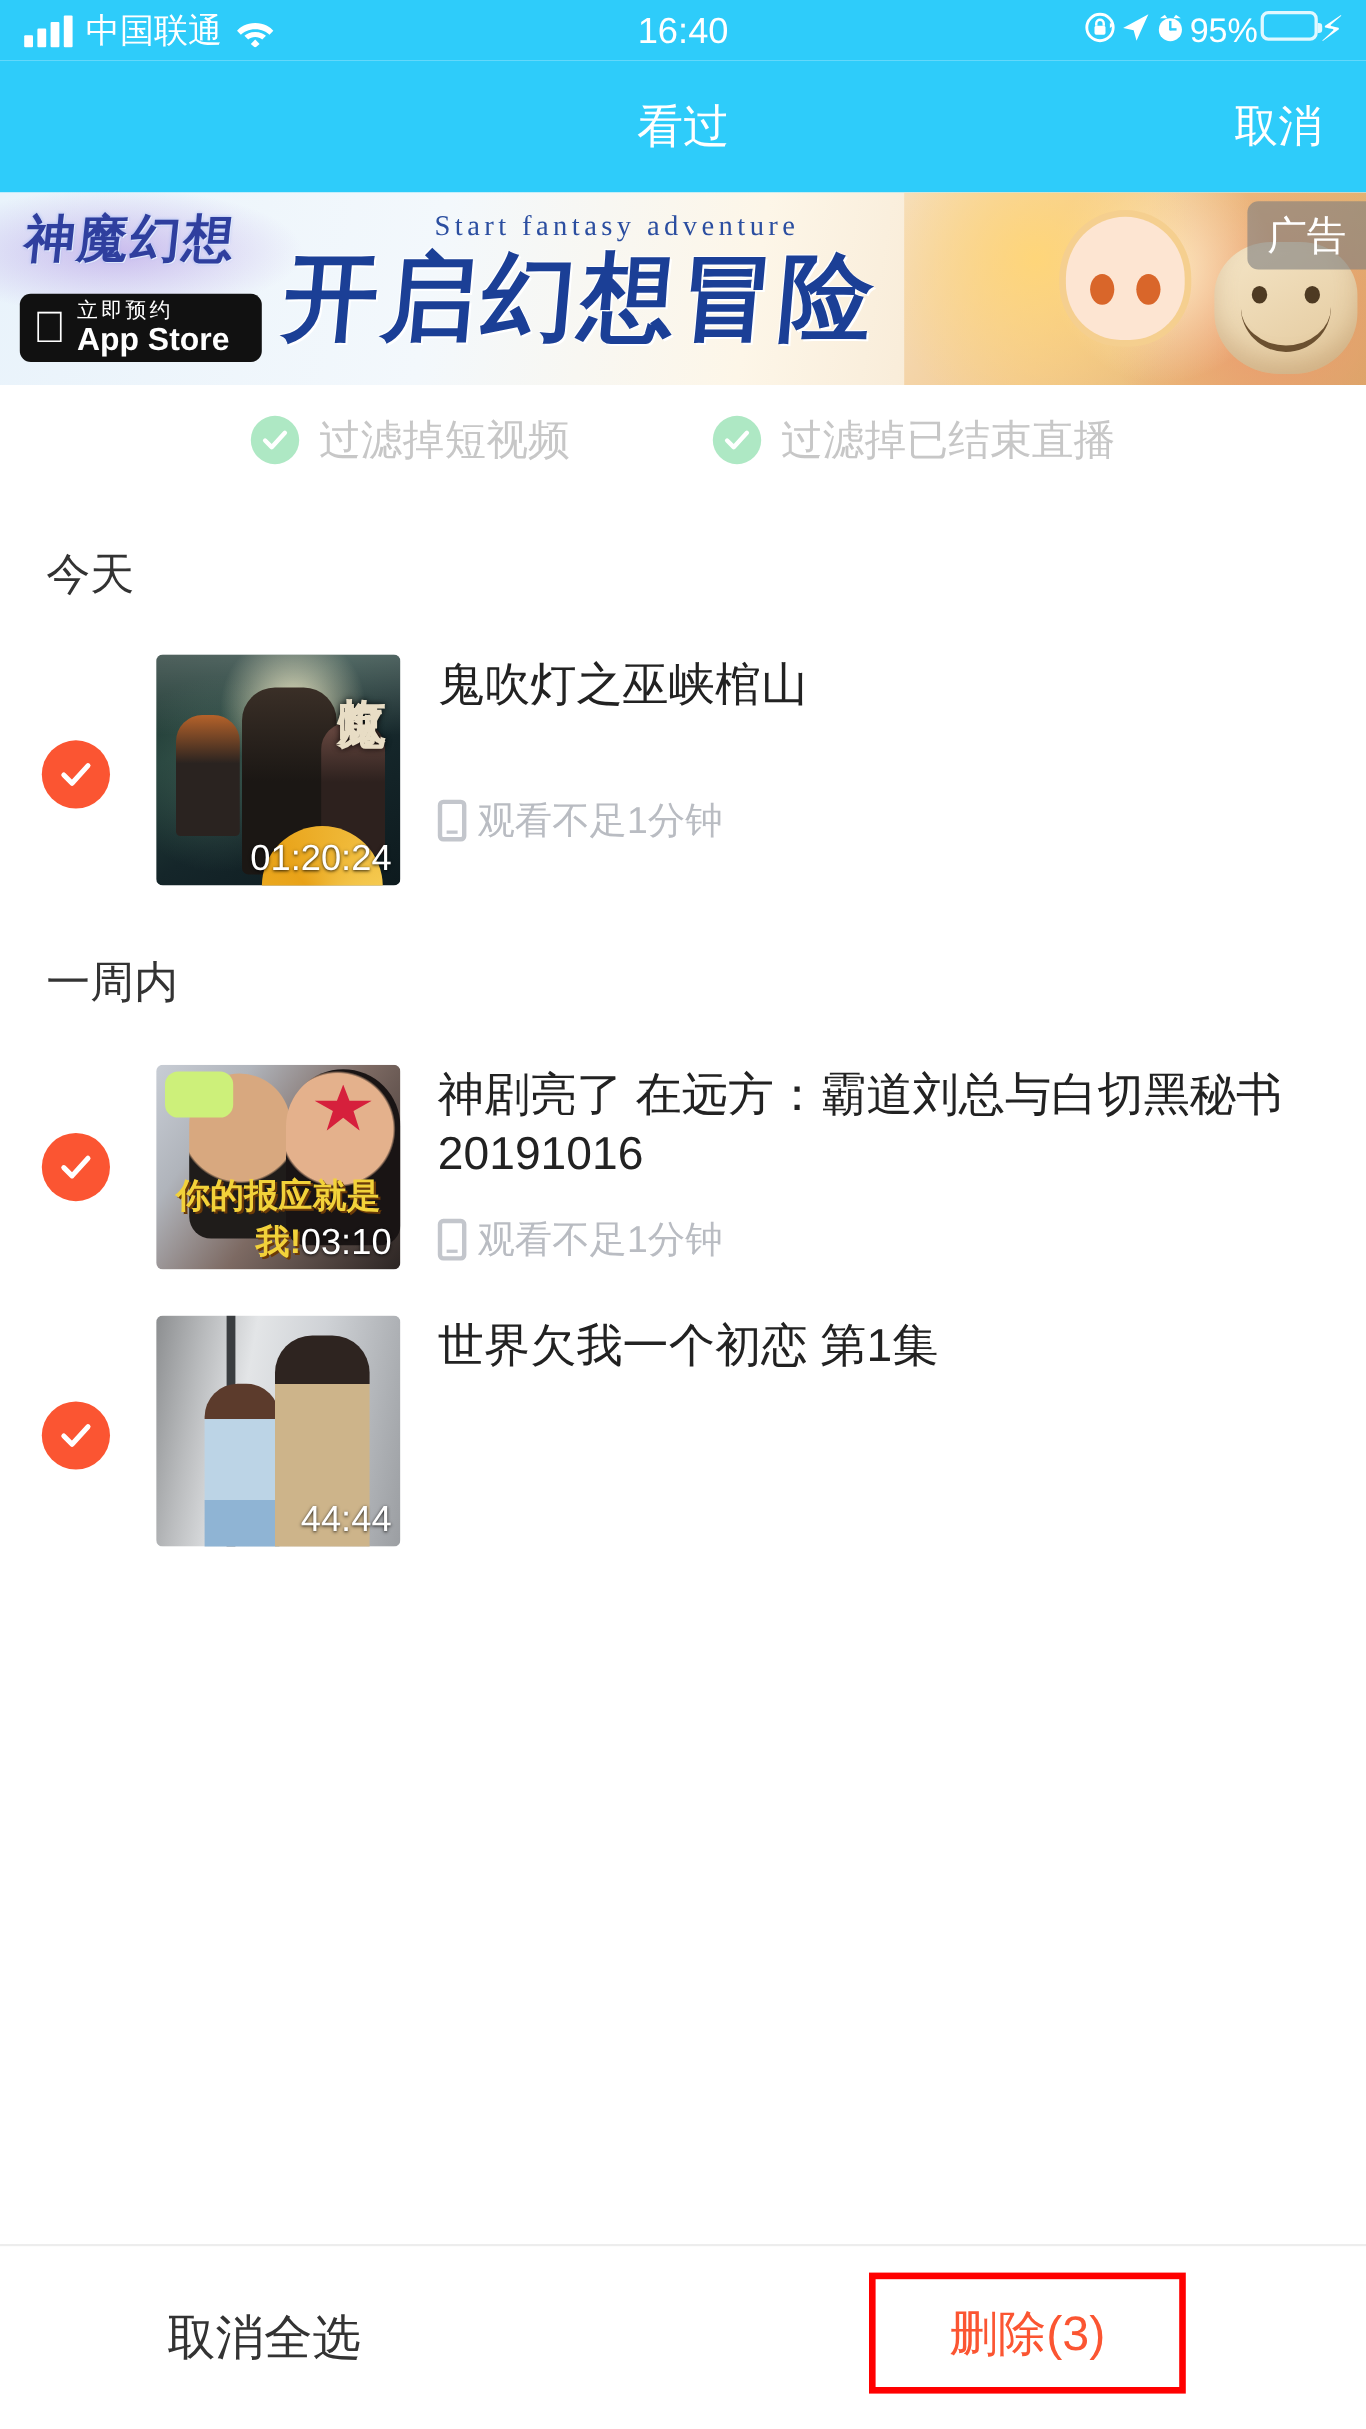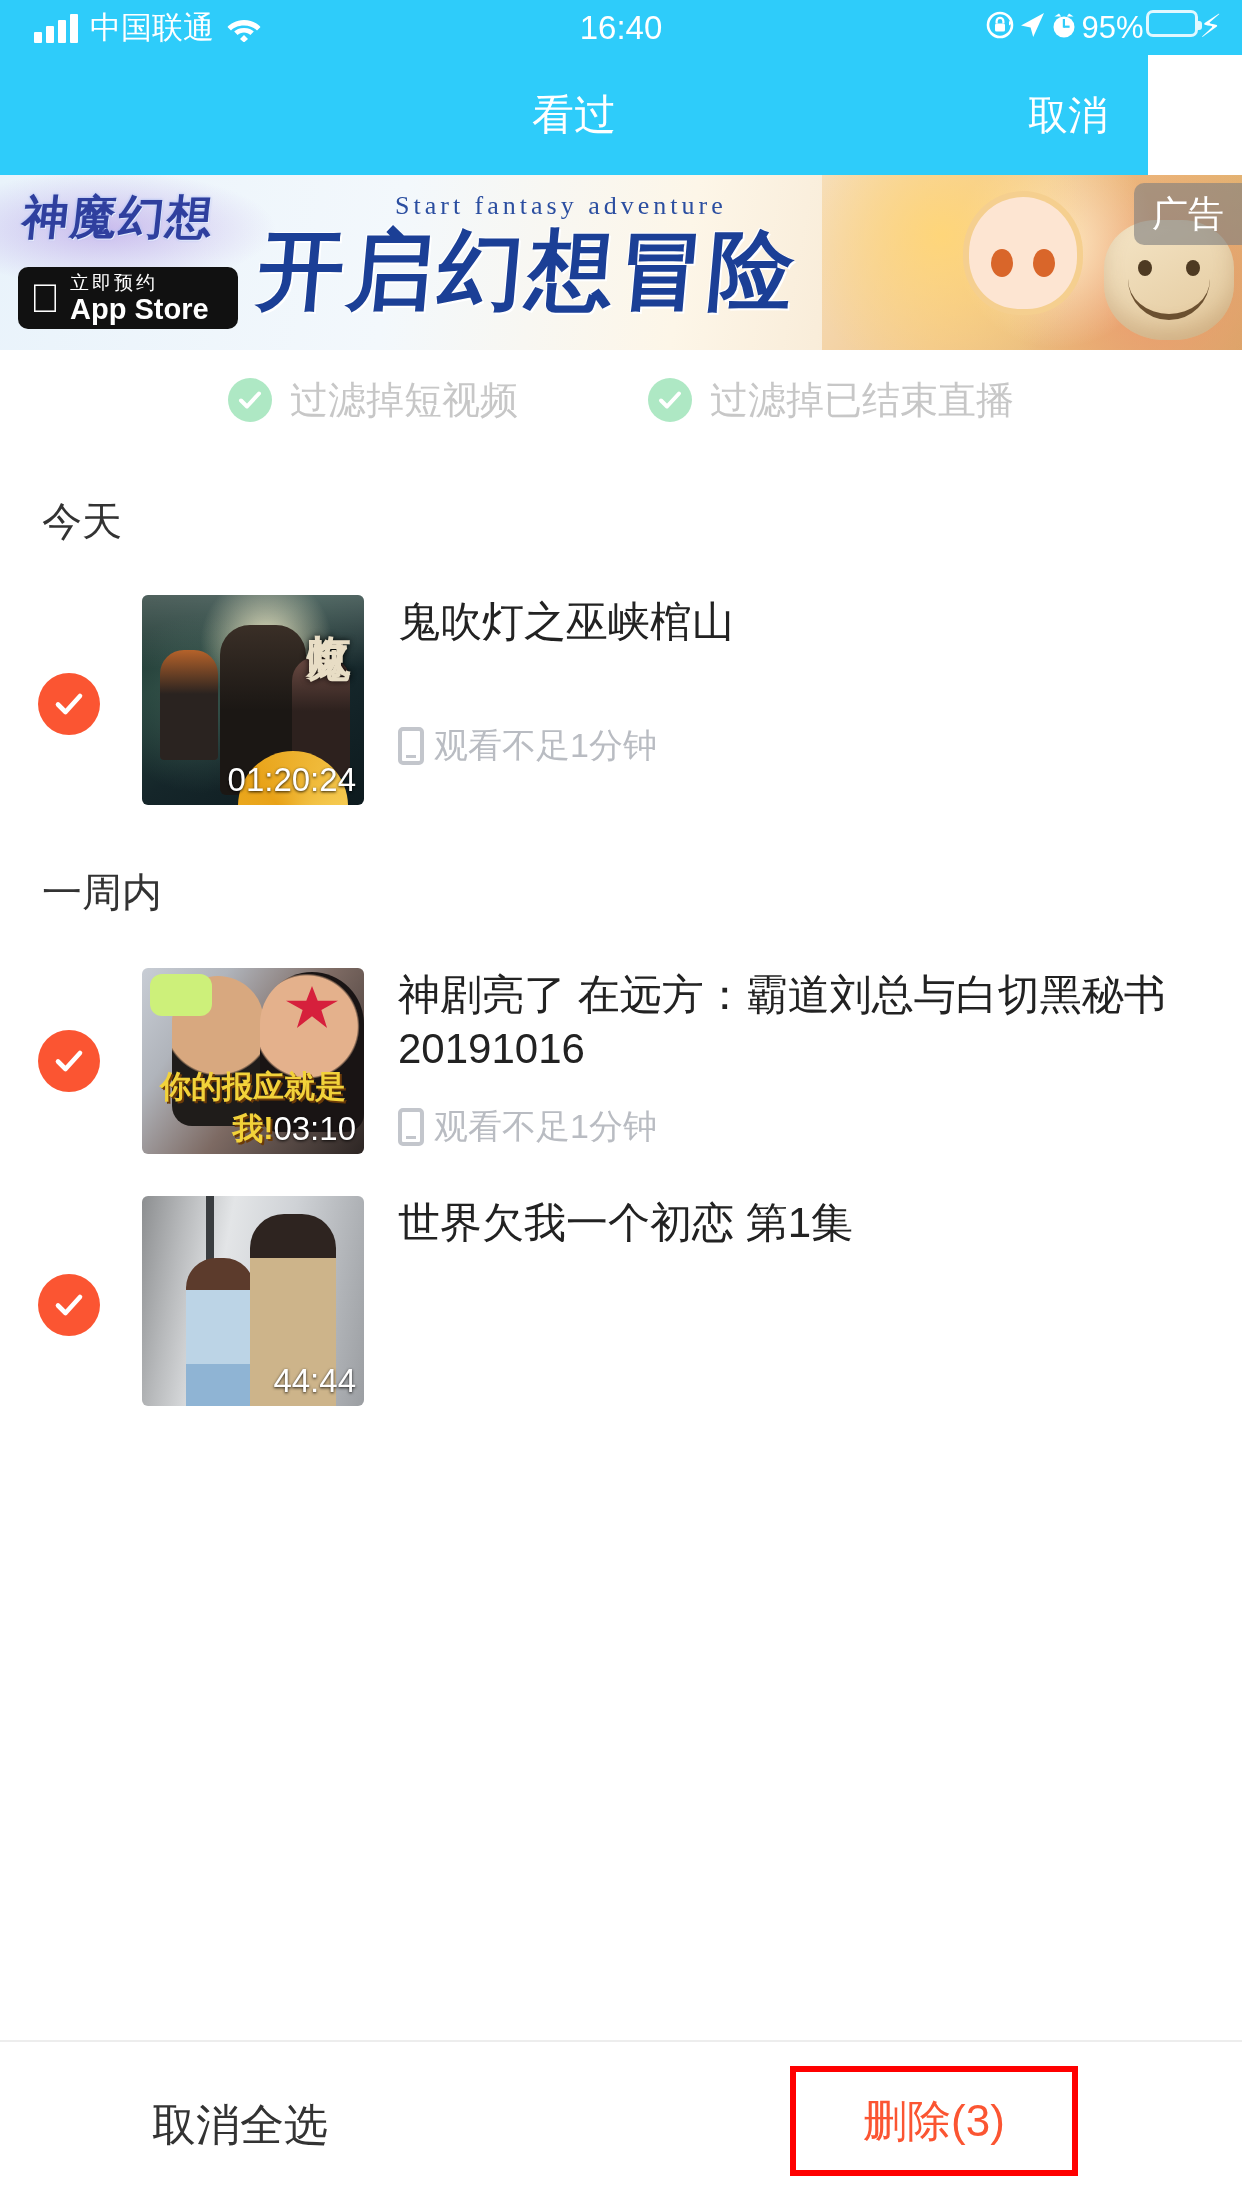--- a/index.html
+++ b/index.html
@@ -9,21 +9,21 @@
     background:#ffffff;
     overflow:hidden;
     position:relative;
   }
   
   .statusbar{
     position:absolute; left:0; top:0; width:1242px; height:55px;
     background:#2ECCFA; display:flex; align-items:center;
     color:#fff;
   }
-  .sb-left{ display:flex; align-items:center; gap:12px; padding-left:34px;font-family:Liberation Serif, serif; }
+  .sb-left{ display:flex; align-items:flex-end; gap:12px; padding-left:22px;font-family:Liberation Serif, serif; }
   .sig{ display:flex; align-items:flex-end; gap:4px; height:30px; }
   .sig i{ display:block; width:8px; background:#fff; border-radius:1px; }
   .sig i:nth-child(1){ height:11px; }
   .sig i:nth-child(2){ height:17px; }
   .sig i:nth-child(3){ height:23px; }
   .sig i:nth-child(4){ height:29px; }
   .carrier{ font-size:31px; line-height:31px; letter-spacing:0px; font-weight:400; }
   .wifi{ position:relative; width:36px; height:28px; }
   .sb-center{ position:absolute; left:0; right:0; text-align:center; font-size:33px; font-weight:500; }
   .sb-right{ position:absolute; right:20px; display:flex; align-items:flex-start; gap:2px; }
@@ -32,21 +32,21 @@
   .pct{ font-size:31px; }
   .batt{ width:52px; height:27px; border:3px solid rgba(255,255,255,.85); border-radius:7px; padding:2px;
          position:relative; }
   .batt .fill{ height:100%; background:#4CD964; border-radius:3px; }
   .batt:after{ content:""; position:absolute; right:-7px; top:8px; width:4px; height:9px;
                background:rgba(255,255,255,.85); border-radius:0 3px 3px 0; }
   .bolt{ font-size:32px; line-height:1; }
 
   
   .navbar{
-    position:absolute; left:0; top:55px; width:1148px; height:120px;
+    position:absolute; left:0; top:55px; width:1242px; height:120px;
     background:#2ECCFA; color:#fff;
   }
   .nav-title{ position:absolute; left:0; right:0; top:50%; transform:translateY(-50%);
               text-align:center; font-size:42px; font-weight:400; }
   .nav-cancel{ position:absolute; right:40px; top:50%; transform:translateY(-50%);
                font-size:40px; font-weight:400; }
 
   
   .banner{
     position:absolute; left:0; top:175px; width:1242px; height:175px;

